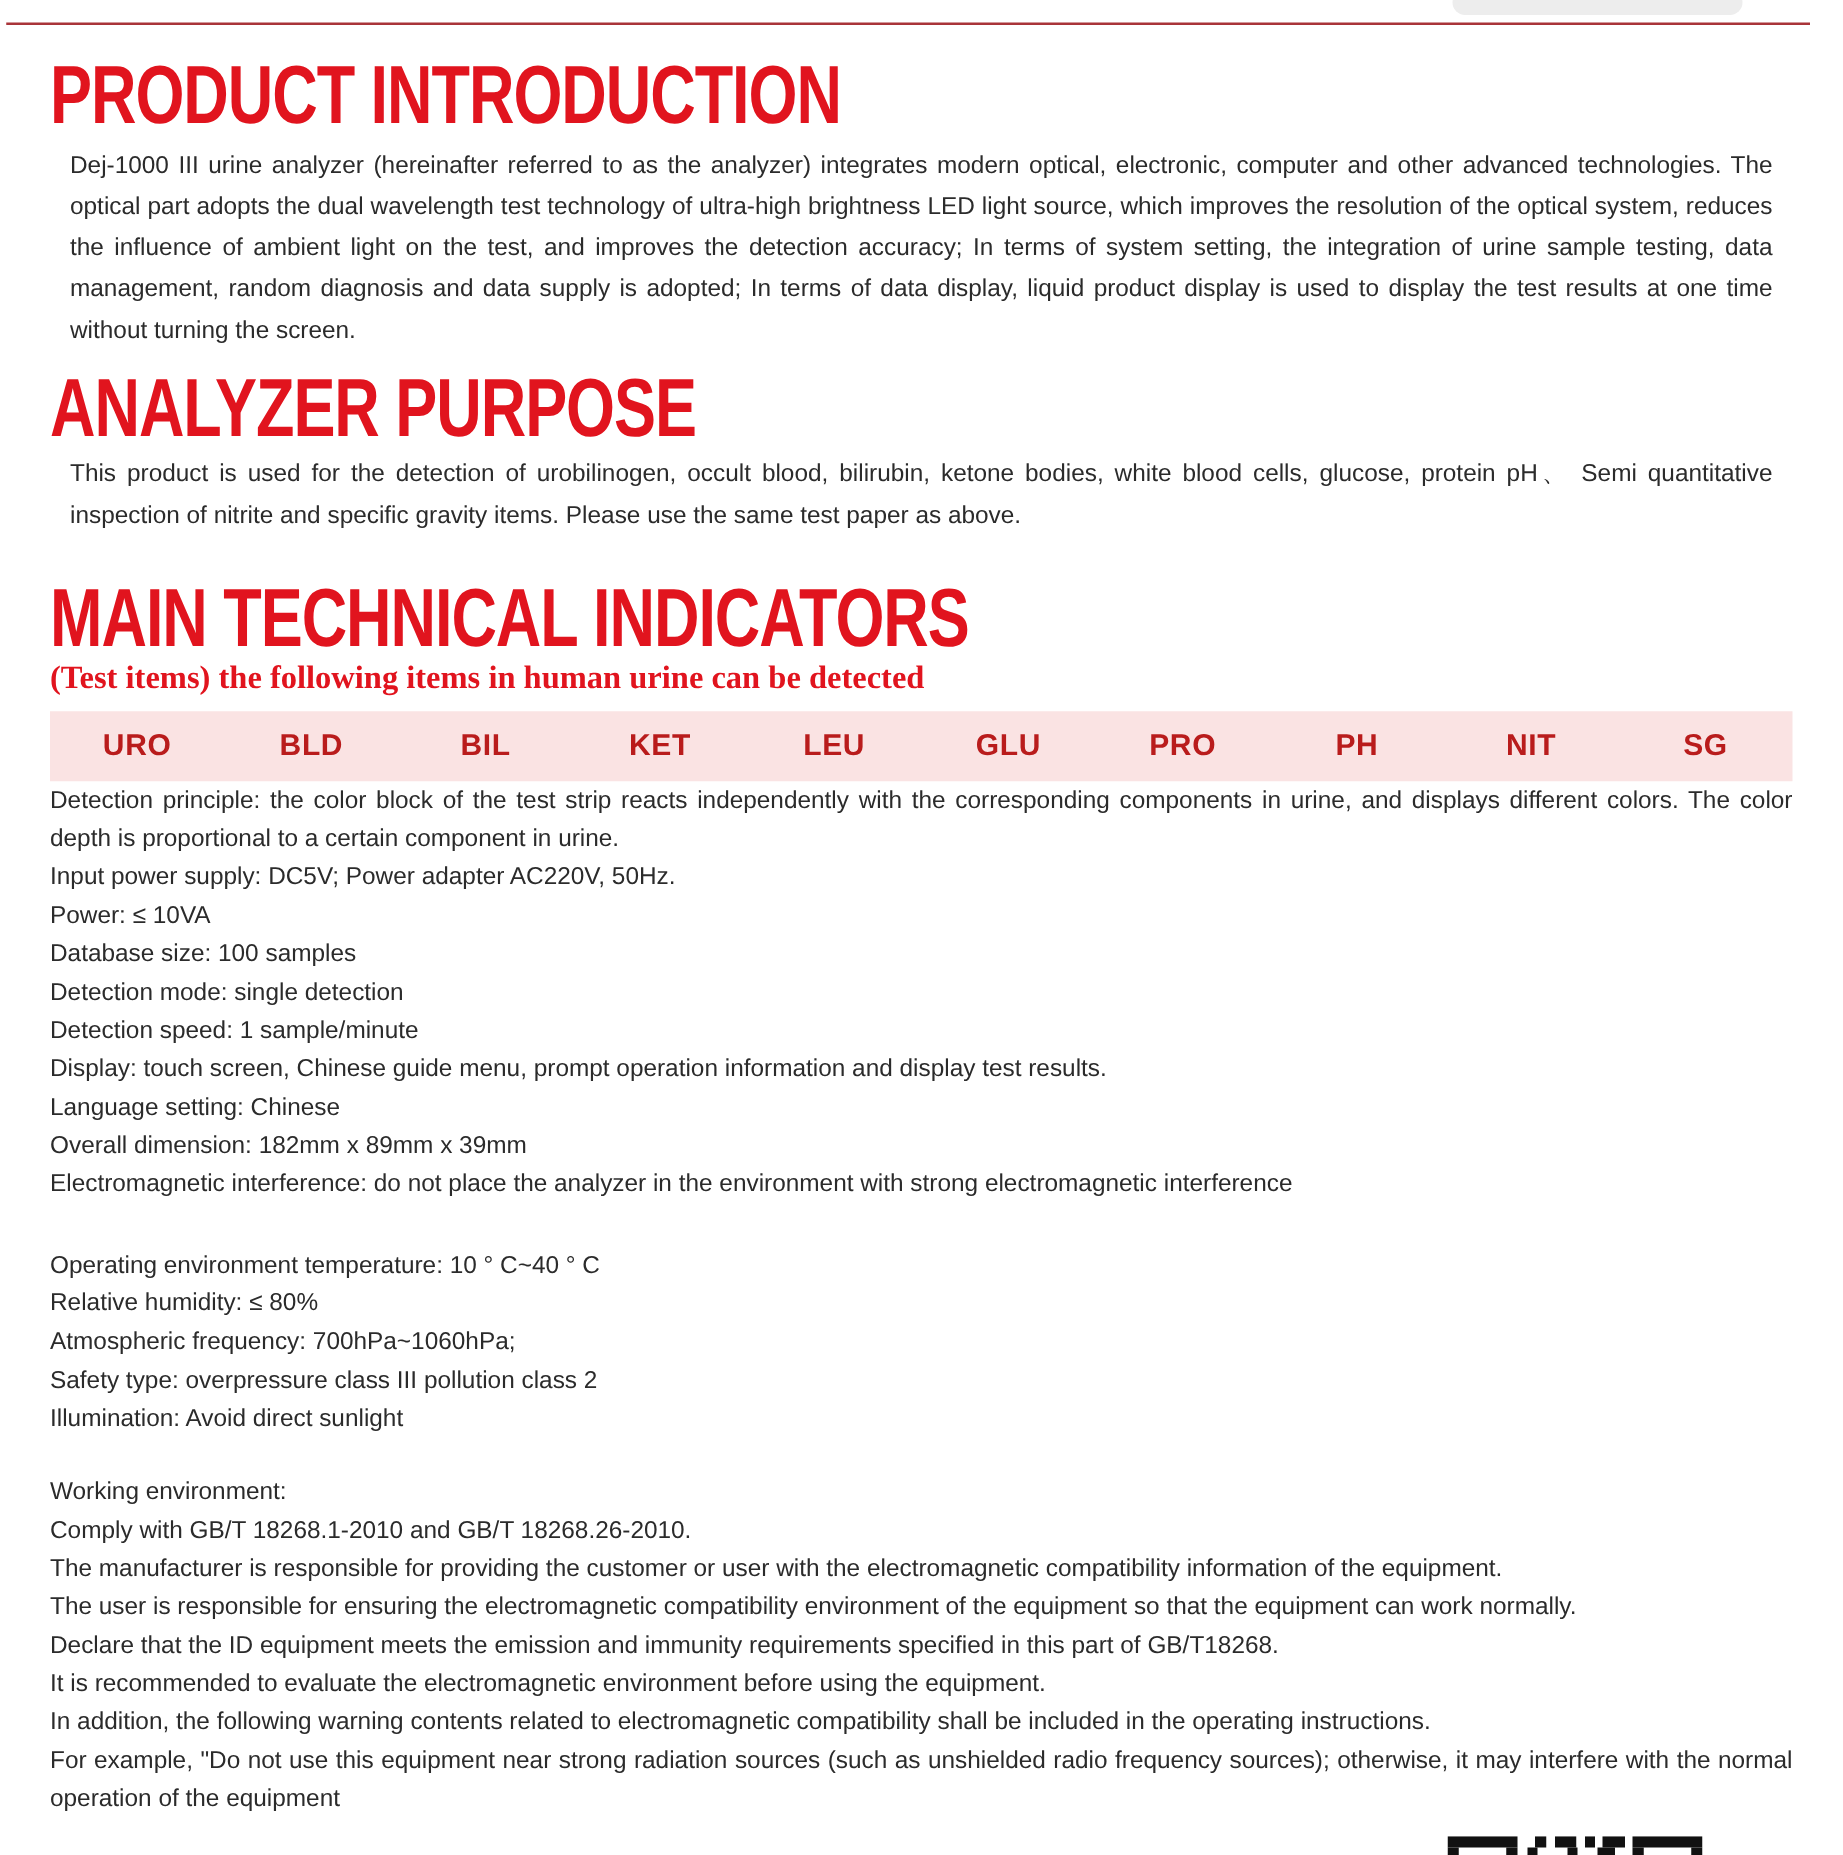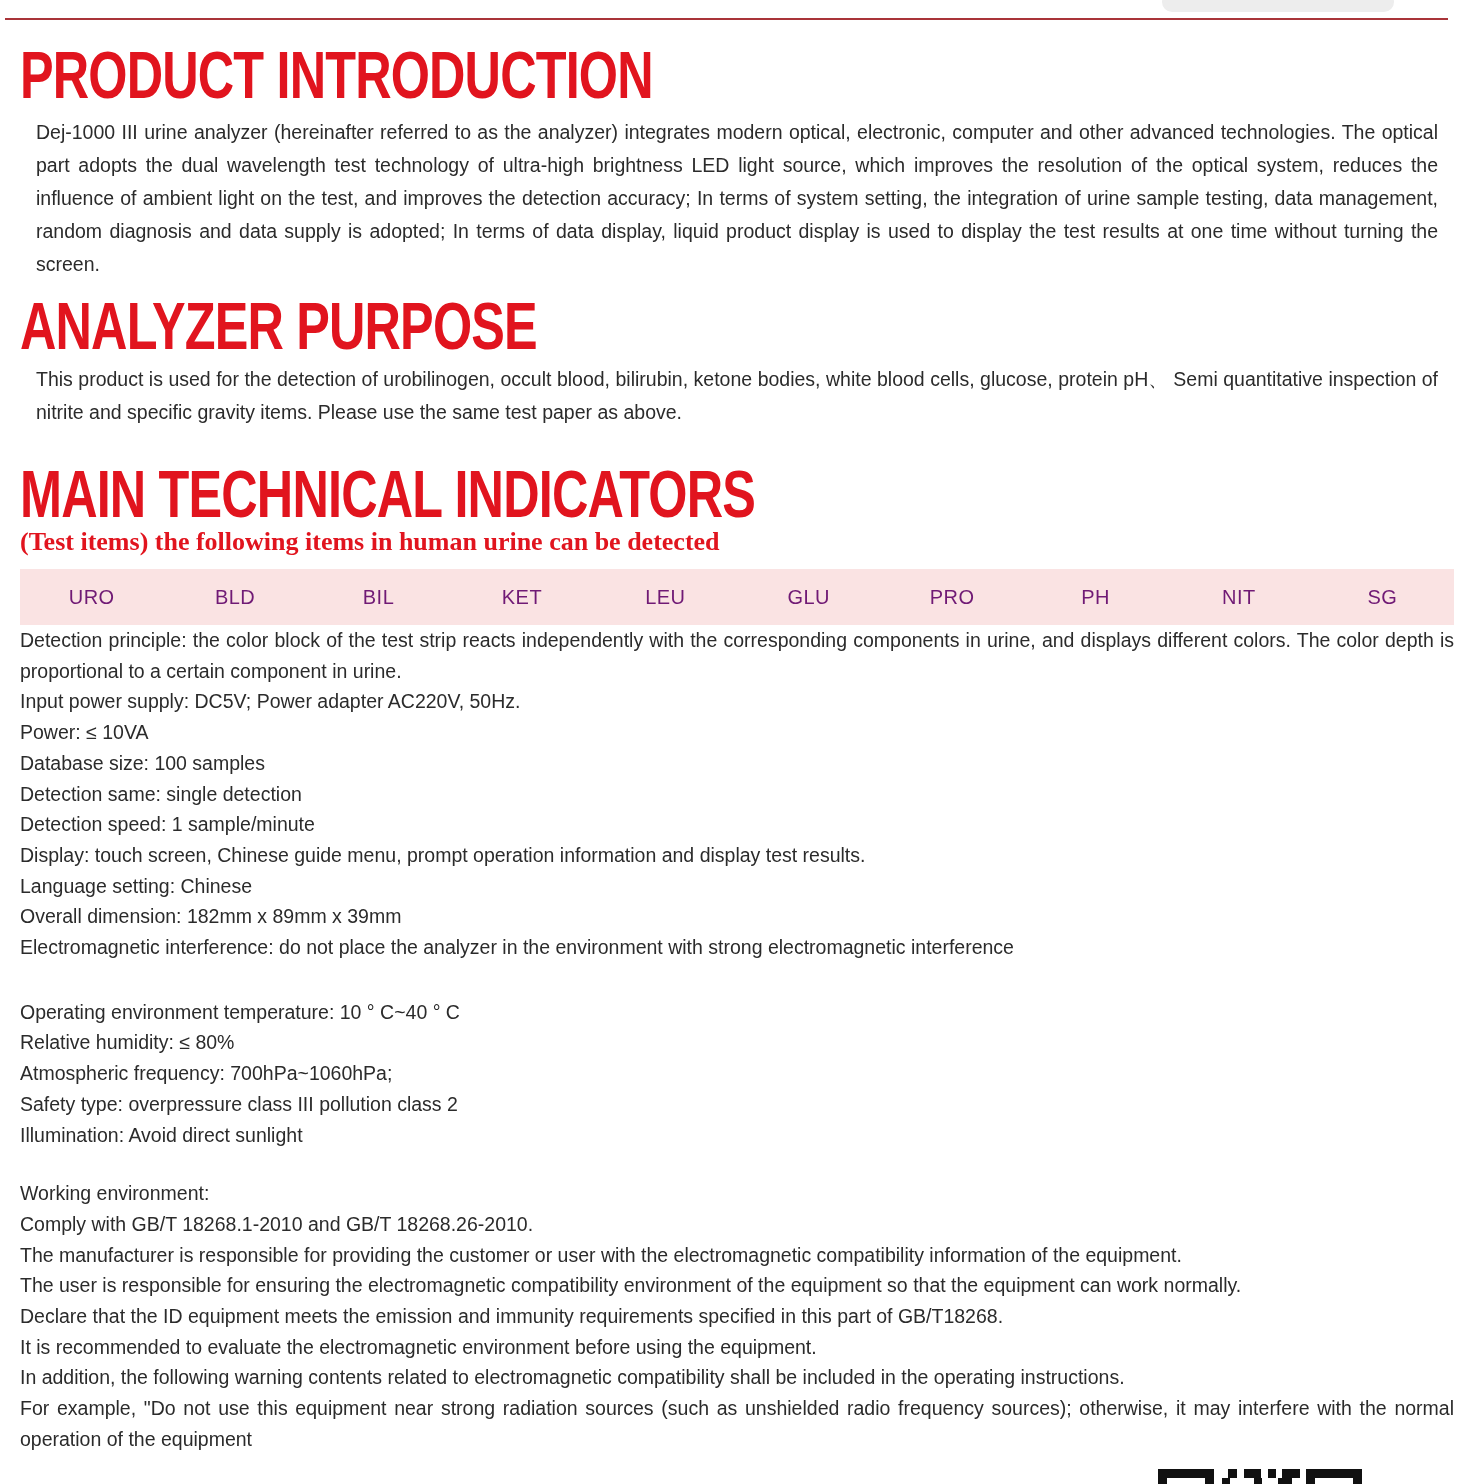--- a/index.html
+++ b/index.html
@@ -12,21 +12,21 @@
     color:#2b2b2b;
   }
   .top-line {
     position:absolute; left:5px; right:26px; top:18px; height:2px;
     background:#a93439;
   }
   .pill {
     position:absolute; top:-8px; left:1162px; width:232px; height:20px;
     background:#ededed; border-radius:10px;
   }
-  .content { padding:0 20px; }
+  .content { padding:0 40px; }
   .heading {
     color:#e1141e;
     font-weight:bold;
     font-size:60px; line-height:60px;
     margin:0; white-space:nowrap;
     transform:scale(0.84,1.1);
     transform-origin:left center;
     letter-spacing:-1px;
   }
   .h-intro   { margin-top:46px; }
@@ -45,21 +45,21 @@
     margin:0; white-space:nowrap;font-family:Liberation Serif, serif;
   }
   .band {
     margin-top:10px;
     height:56px;
     background:#fae3e3;
     display:flex; align-items:center;
   }
   .band .cell {
     flex:1; text-align:center;
-    font-weight:normal; font-size:20px; color:#701a75;
+    font-weight:bold; font-size:24px; color:#b91c1c;
     letter-spacing:0.5px;
   }
   .specs { }
   .spec {
     font-size:19.5px; line-height:30.7px;
     text-align:justify;
     margin:0;
   }
   .block-gap-a { height:34px; }
   .block-gap-b { height:28px; }
@@ -97,21 +97,21 @@
         <div class="cell">PH</div>
         <div class="cell">NIT</div>
         <div class="cell">SG</div>
     </div>
 
     <div class="specs">
       <p class="spec">Detection principle: the color block of the test strip reacts independently with the corresponding components in urine, and displays different colors. The color depth is proportional to a certain component in urine.</p>
         <p class="spec">Input power supply: DC5V; Power adapter AC220V, 50Hz.</p>
         <p class="spec">Power: ≤ 10VA</p>
         <p class="spec">Database size: 100 samples</p>
-        <p class="spec">Detection same: single detection</p>
+        <p class="spec">Detection mode: single detection</p>
         <p class="spec">Detection speed: 1 sample/minute</p>
         <p class="spec">Display: touch screen, Chinese guide menu, prompt operation information and display test results.</p>
         <p class="spec">Language setting: Chinese</p>
         <p class="spec">Overall dimension: 182mm x 89mm x 39mm</p>
         <p class="spec">Electromagnetic interference: do not place the analyzer in the environment with strong electromagnetic interference</p>
     </div>
 
     <div class="block-gap-a"></div>
 
     <div>

